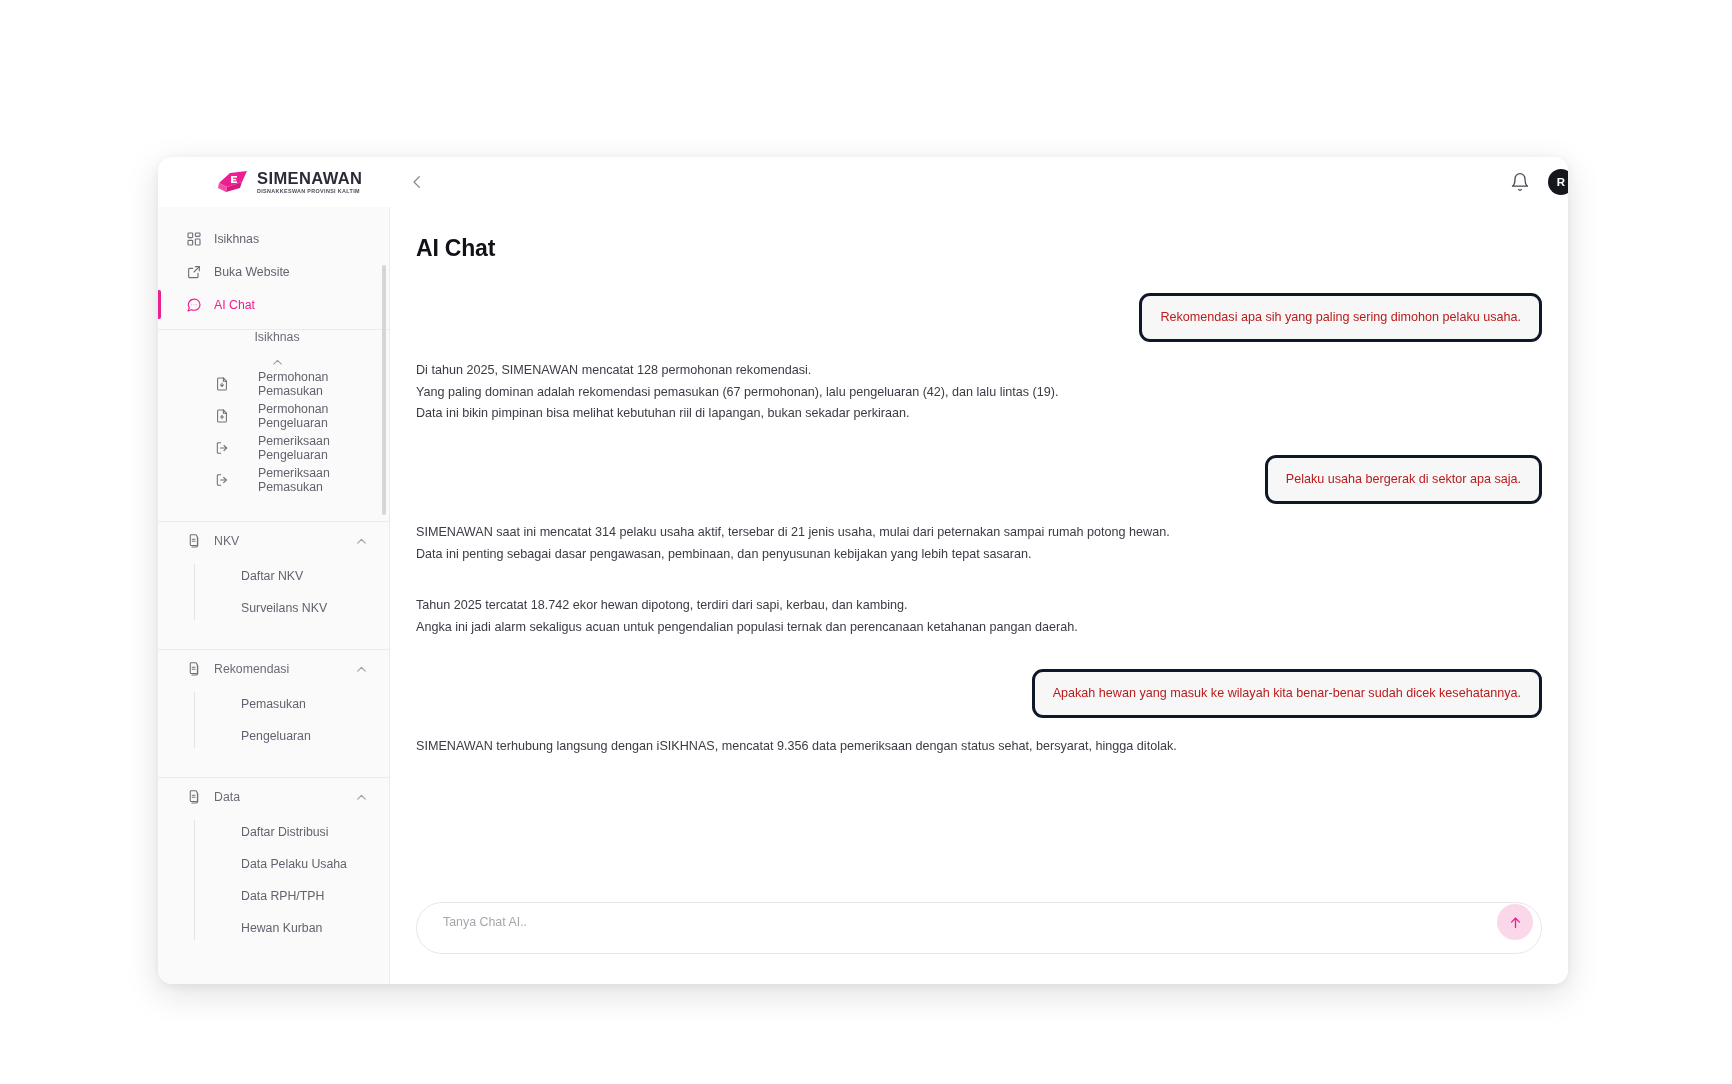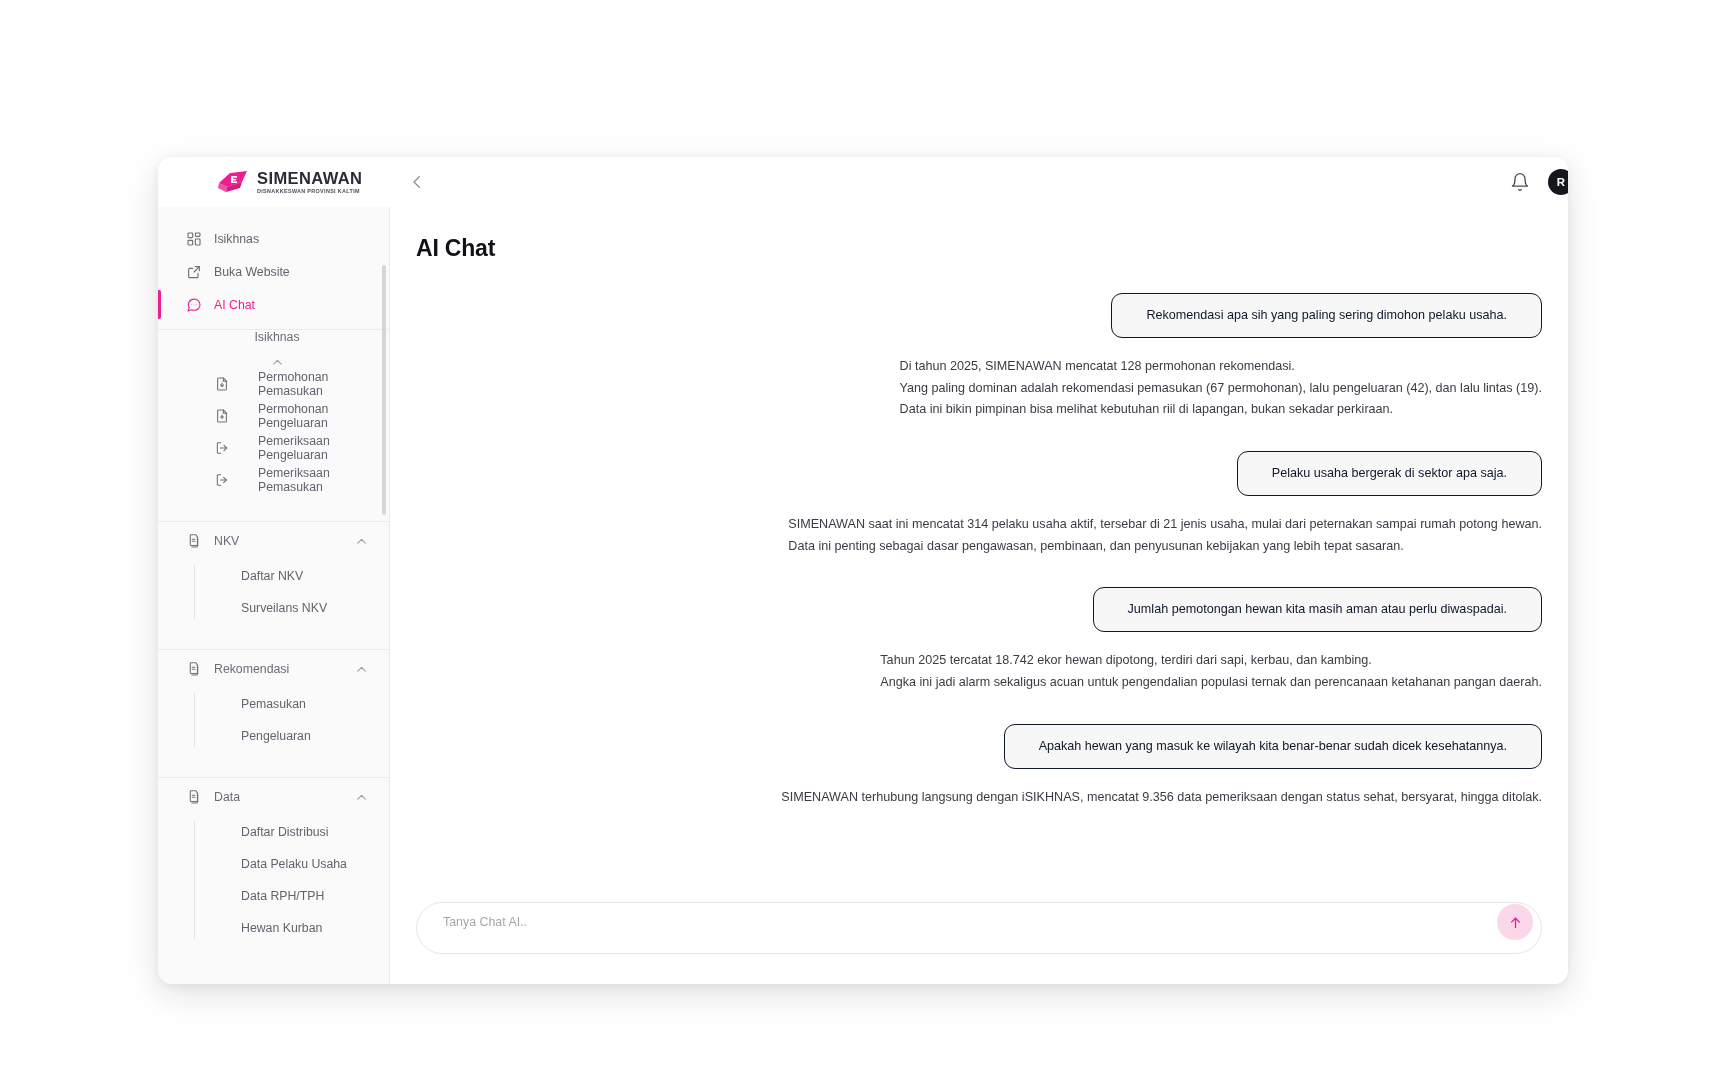--- a/index.html
+++ b/index.html
@@ -224,29 +224,29 @@
     position: absolute;
     left: 0; top: 86px;
     width: 100%;
     height: 614px;
     padding: 0 26px;
     overflow: hidden;
   }
 
   .msg-row { display: flex; margin-bottom: 18px; }
   .msg-row.user { justify-content: flex-end; }
-  .msg-row.bot  { justify-content: flex-end; }
+  .msg-row.bot  { justify-content: flex-start; }
 
   .bubble-user {
     background: #f7f7f8;
-    border: 1px solid #0f172a;
+    border: 3px solid #0f172a;
     border-radius: 11px;
-    padding: 13px 34px;
+    padding: 13px 18px;
     font-size: 12.6px;
-    color: #0f172a;
+    color: #b91c1c;
     line-height: 1.35;
     max-width: 760px;
   }
 
   .bubble-bot {
     font-size: 12.6px;
     color: #3b3b45;
     line-height: 1.72;
     max-width: 820px;
   }
@@ -513,23 +513,20 @@
 
         <div class="msg-row bot">
           <div class="bubble-bot">
             <span class="line">SIMENAWAN saat ini mencatat 314 pelaku usaha aktif, tersebar di 21 jenis usaha, mulai dari peternakan sampai rumah potong hewan.</span>
             <span class="line">Data ini penting sebagai dasar pengawasan, pembinaan, dan penyusunan kebijakan yang lebih tepat sasaran.</span>
           </div>
         </div>
 
         <div class="spacer-lg"></div>
 
-        <div class="msg-row user">
-          <div class="bubble-user">Jumlah pemotongan hewan kita masih aman atau perlu diwaspadai.</div>
-        </div>
 
         <div class="msg-row bot">
           <div class="bubble-bot">
             <span class="line">Tahun 2025 tercatat 18.742 ekor hewan dipotong, terdiri dari sapi, kerbau, dan kambing.</span>
             <span class="line">Angka ini jadi alarm sekaligus acuan untuk pengendalian populasi ternak dan perencanaan ketahanan pangan daerah.</span>
           </div>
         </div>
 
         <div class="spacer-lg"></div>
 

